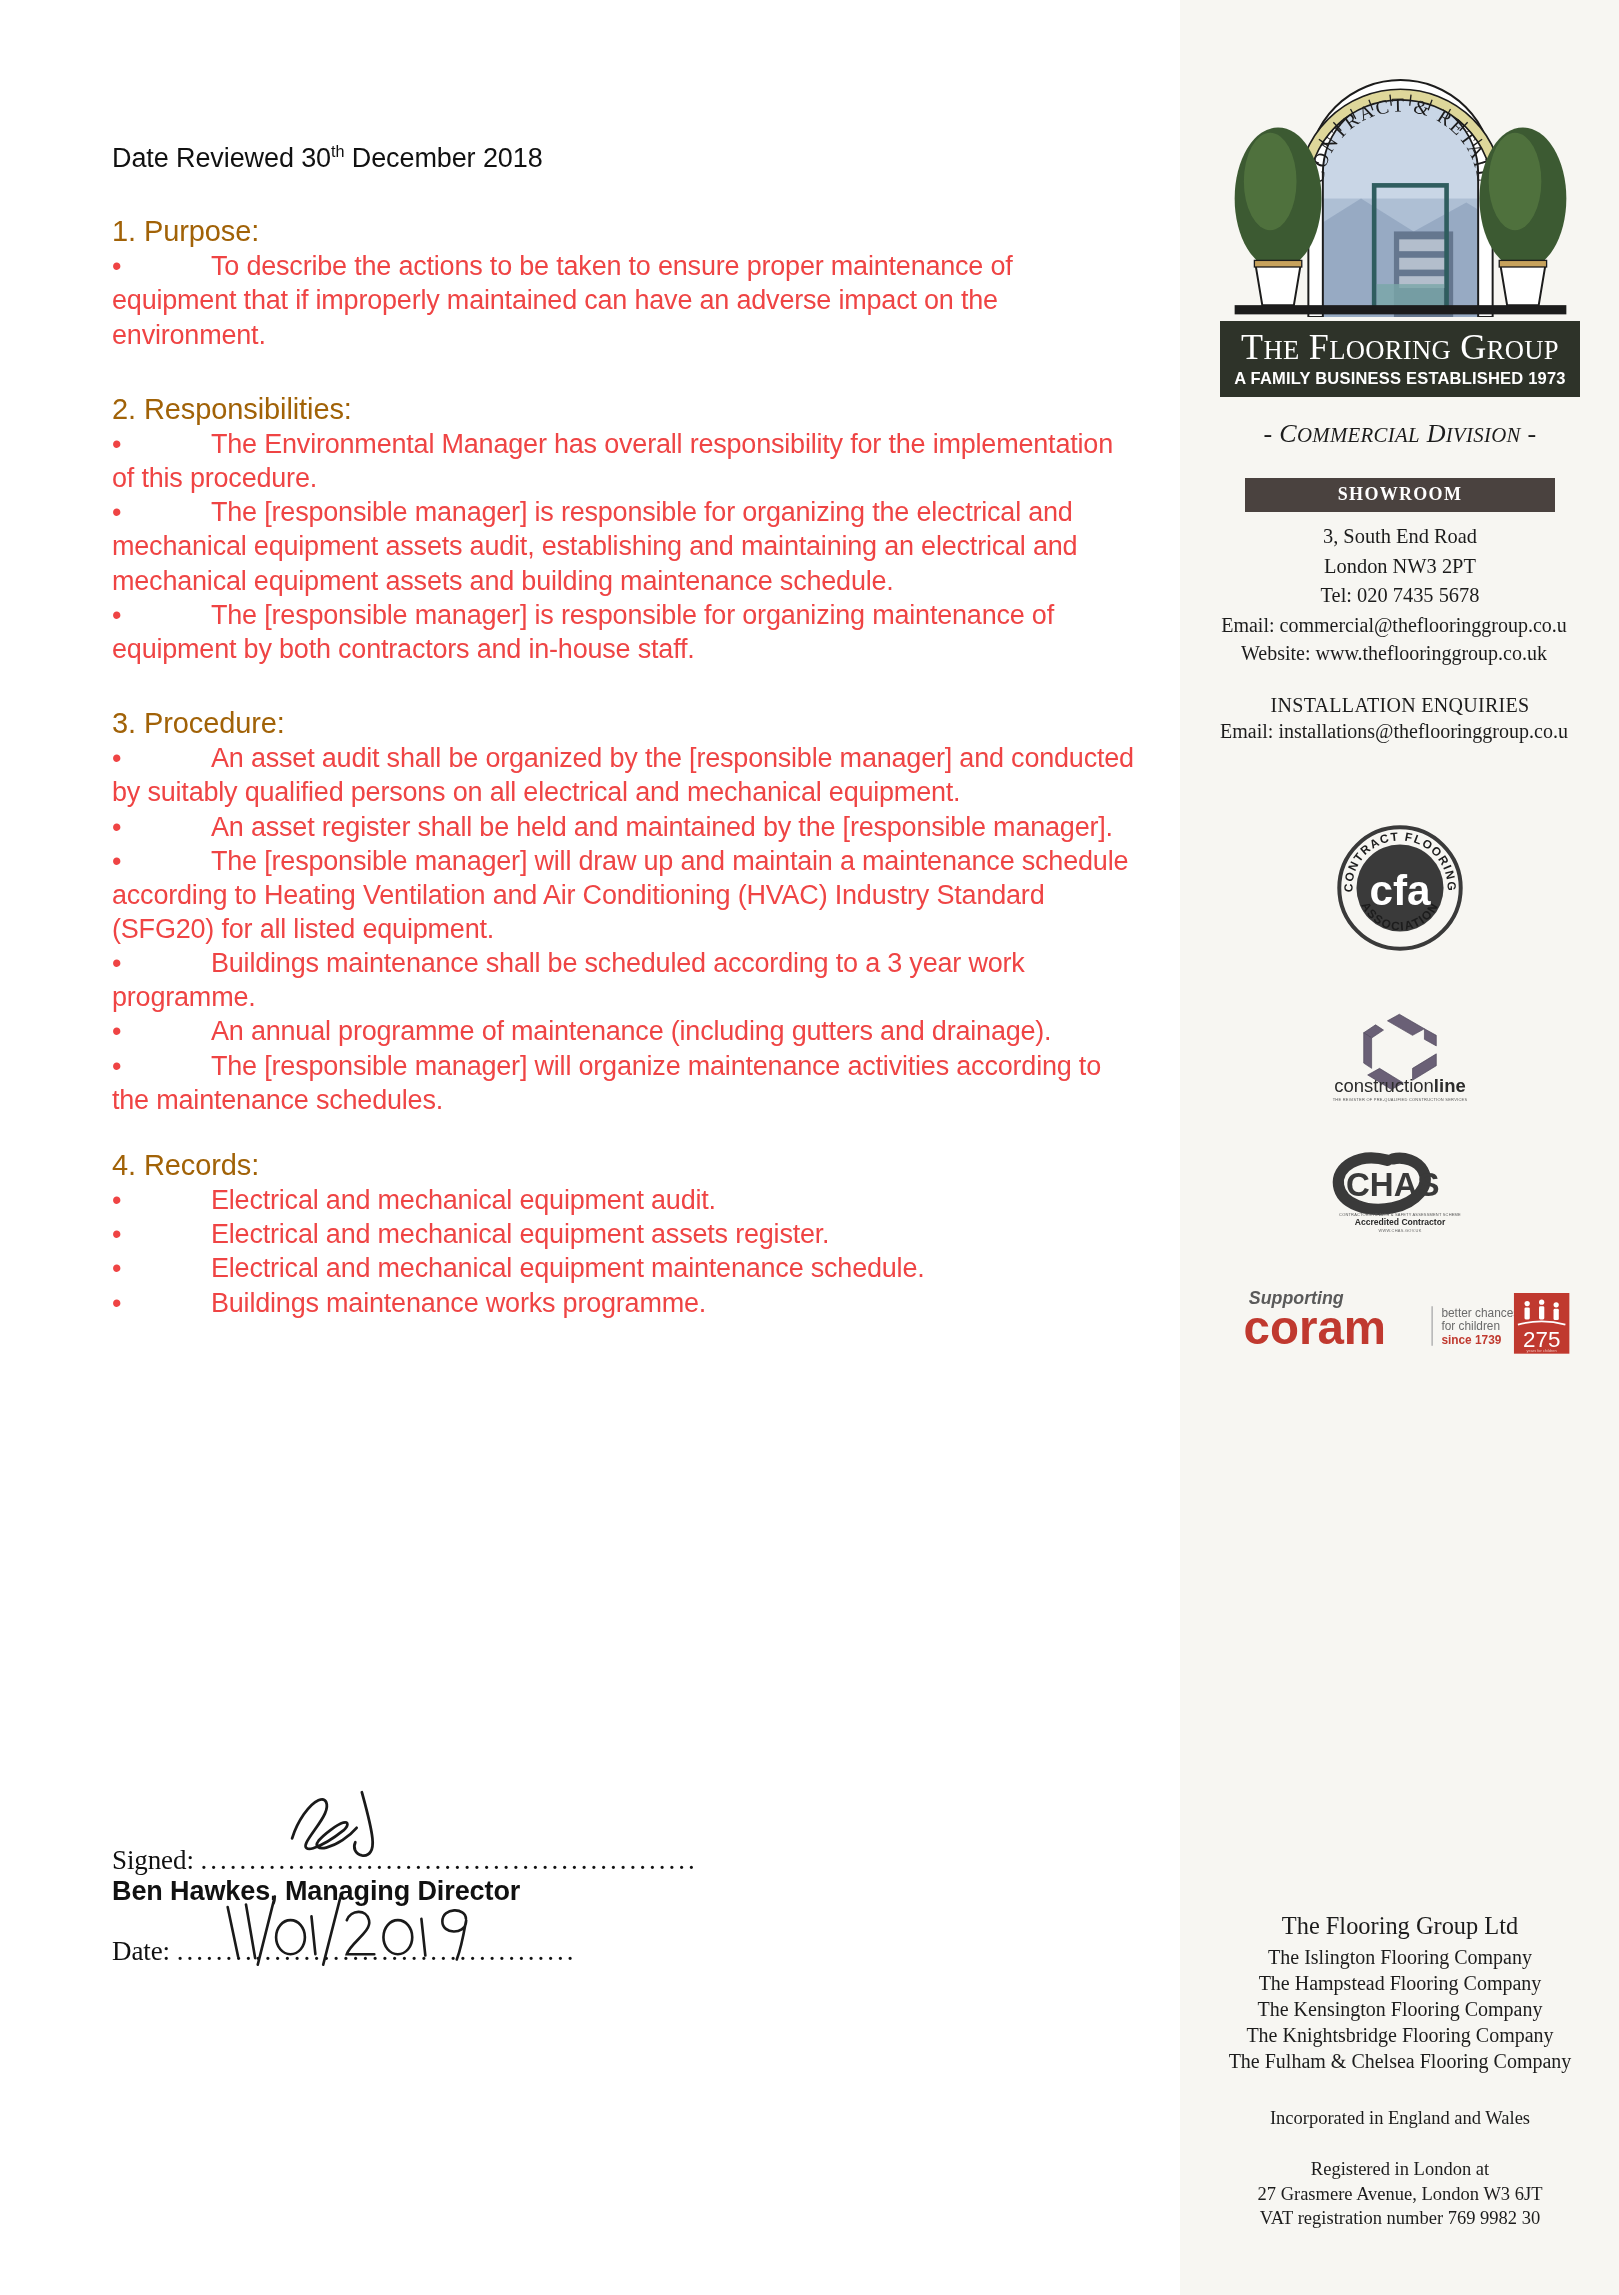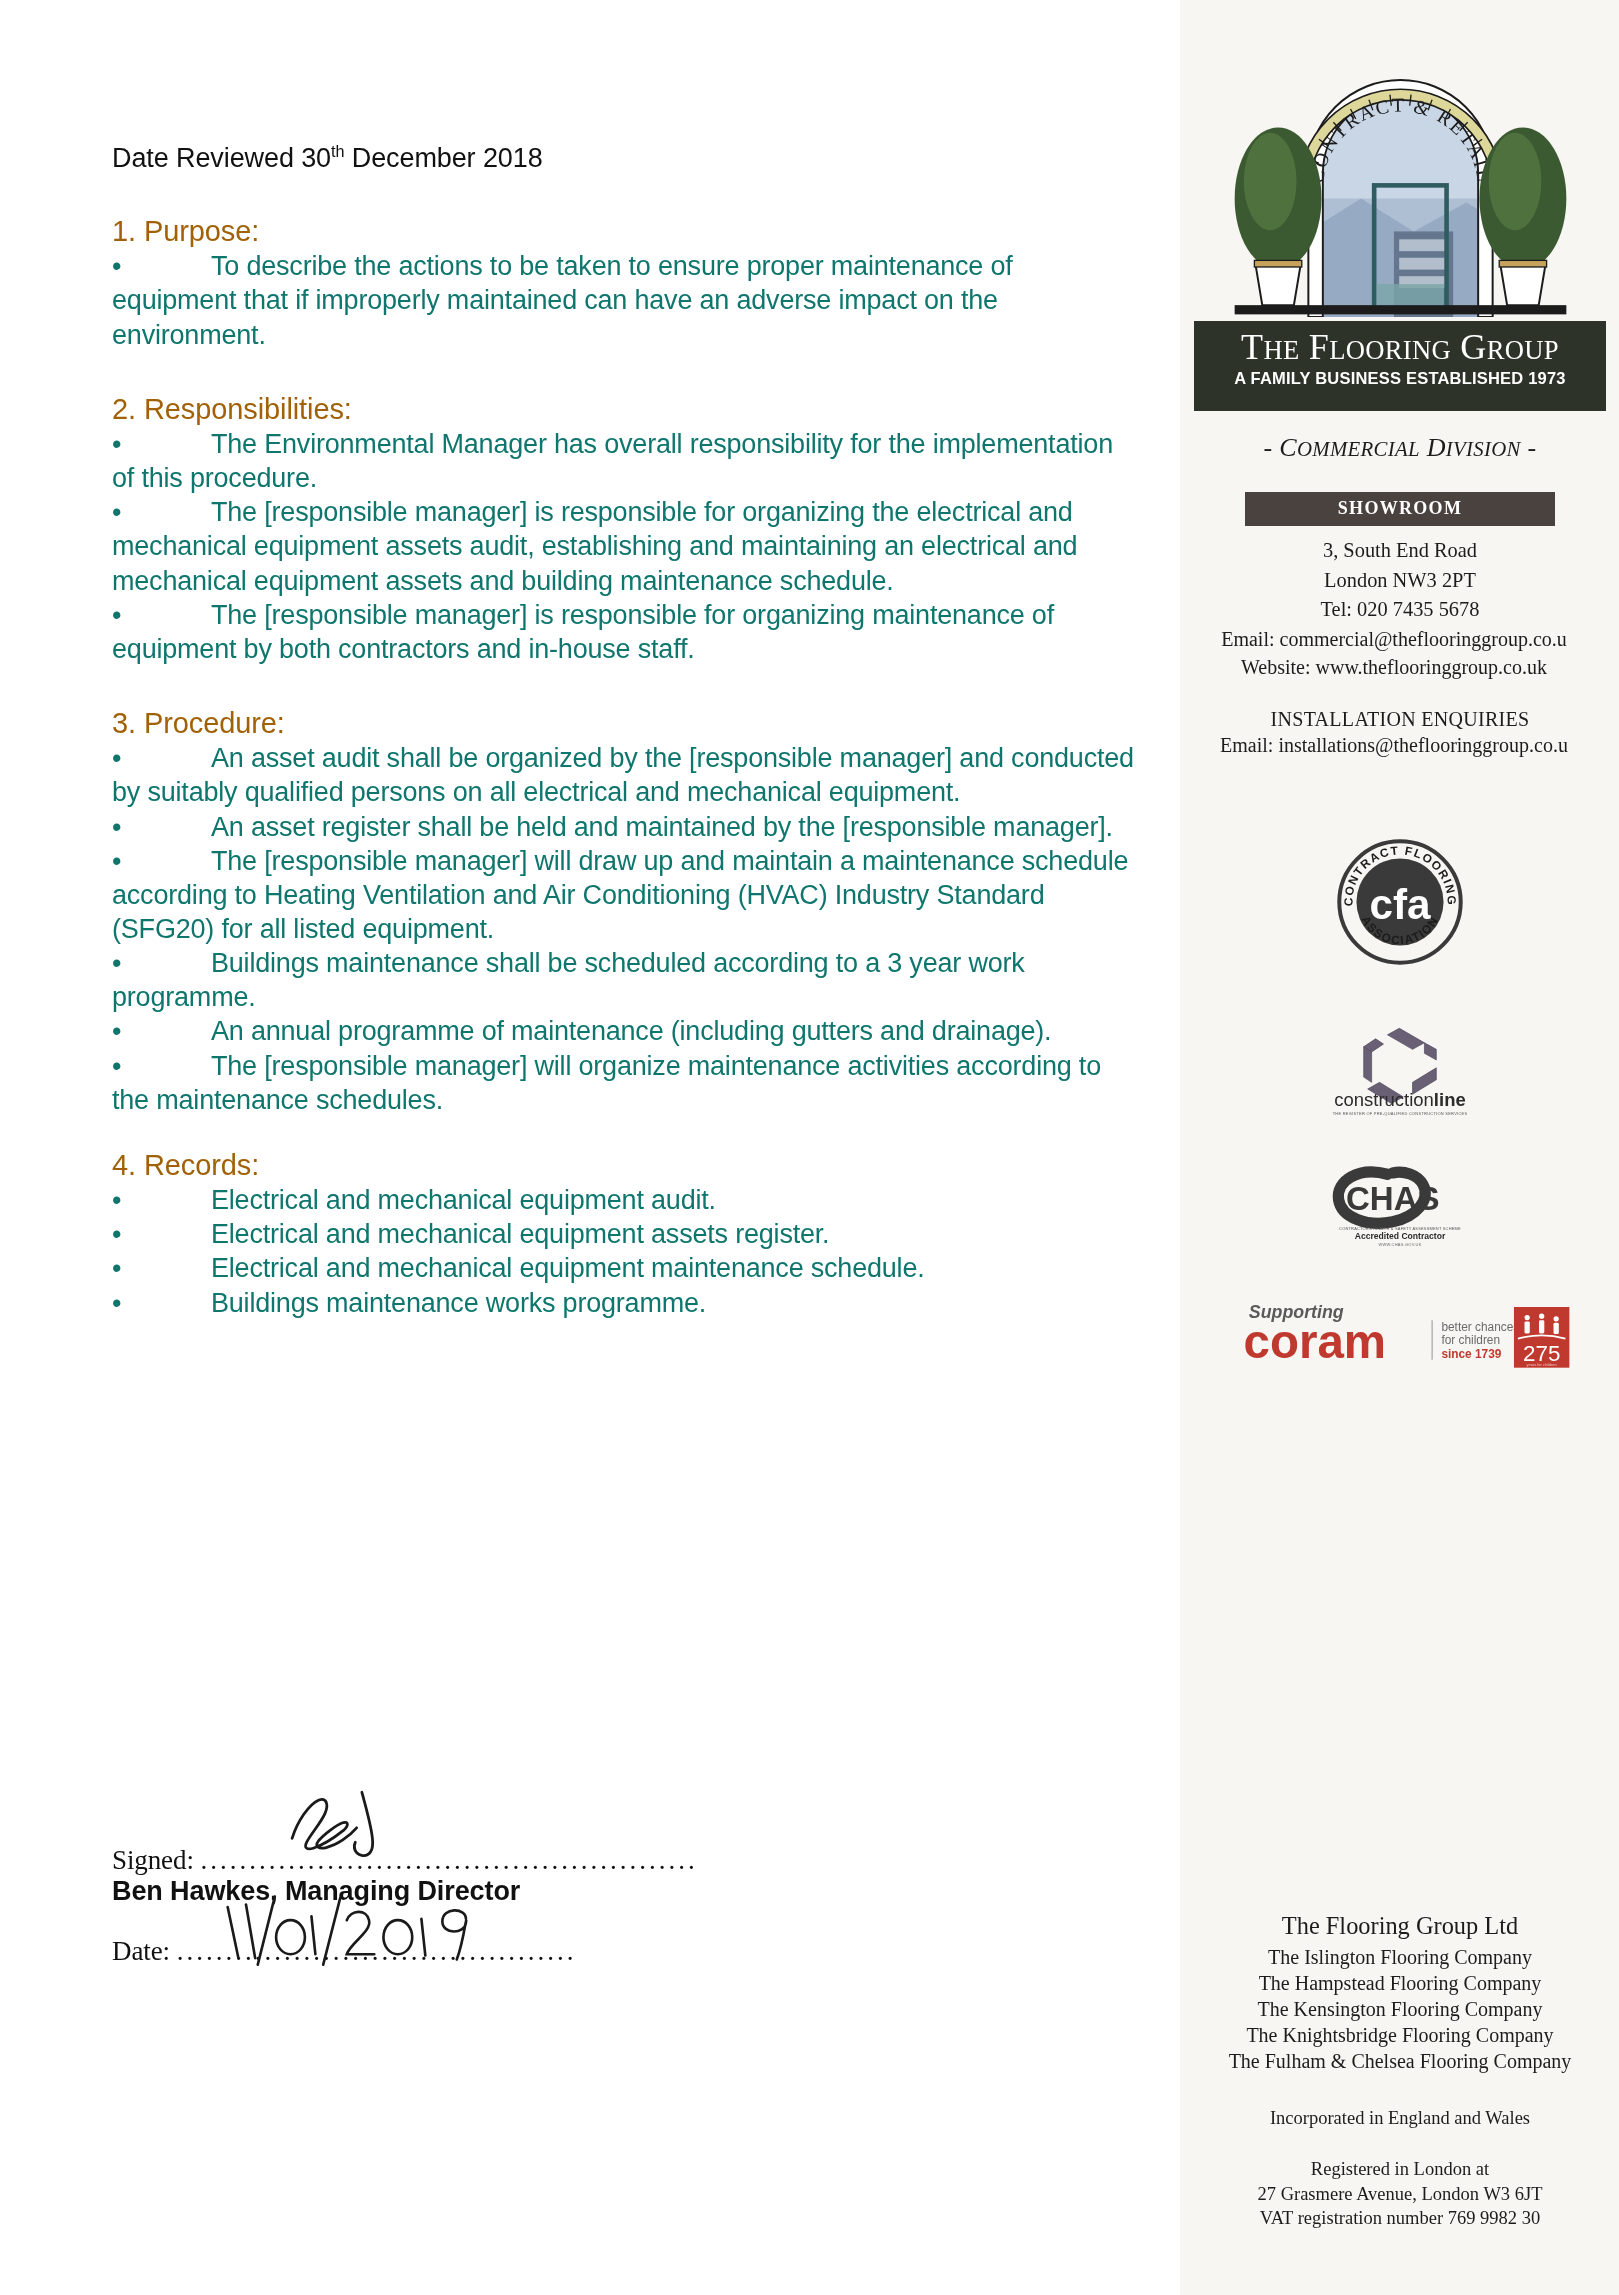--- a/index.html
+++ b/index.html
@@ -61,21 +61,21 @@
     letter-spacing: -0.1px;
     margin-bottom: 1.3px;
   }
 
   .bullets { margin: 0; padding: 0; list-style: none; }
 
   .bullet {
     position: relative;
     font-size: 27px;
     line-height: 1.265;
-    color: #0f766e;
+    color: #ef4444;
     letter-spacing: -0.2px;
     padding-left: 0;
     text-indent: 0;
     margin-bottom: 0;
   }
   .bullet .bdot {
     display: inline-block;
     width: 99px;
     text-indent: 0;
   }
@@ -149,25 +149,25 @@
   }
 
   .logo-art {
     position: relative;
     width: 343px;
     height: 283px;
     margin: 34px auto 0 auto;
   }
 
   .brand-bar {
-    width: 412px;
+    width: 360px;
     margin: 4px auto 0 auto;
     background: #2e3329;
     color: #ffffff;
-    padding: 8px 0 23px 0;
+    padding: 8px 0 9px 0;
   }
   .brand-name {
     font-family: "Liberation Serif", serif;
     font-size: 36px;
     line-height: 1;
     letter-spacing: 0.3px;
     white-space: nowrap;
   }
   .brand-name .sc { font-size: 0.74em; }
   .brand-sub {

